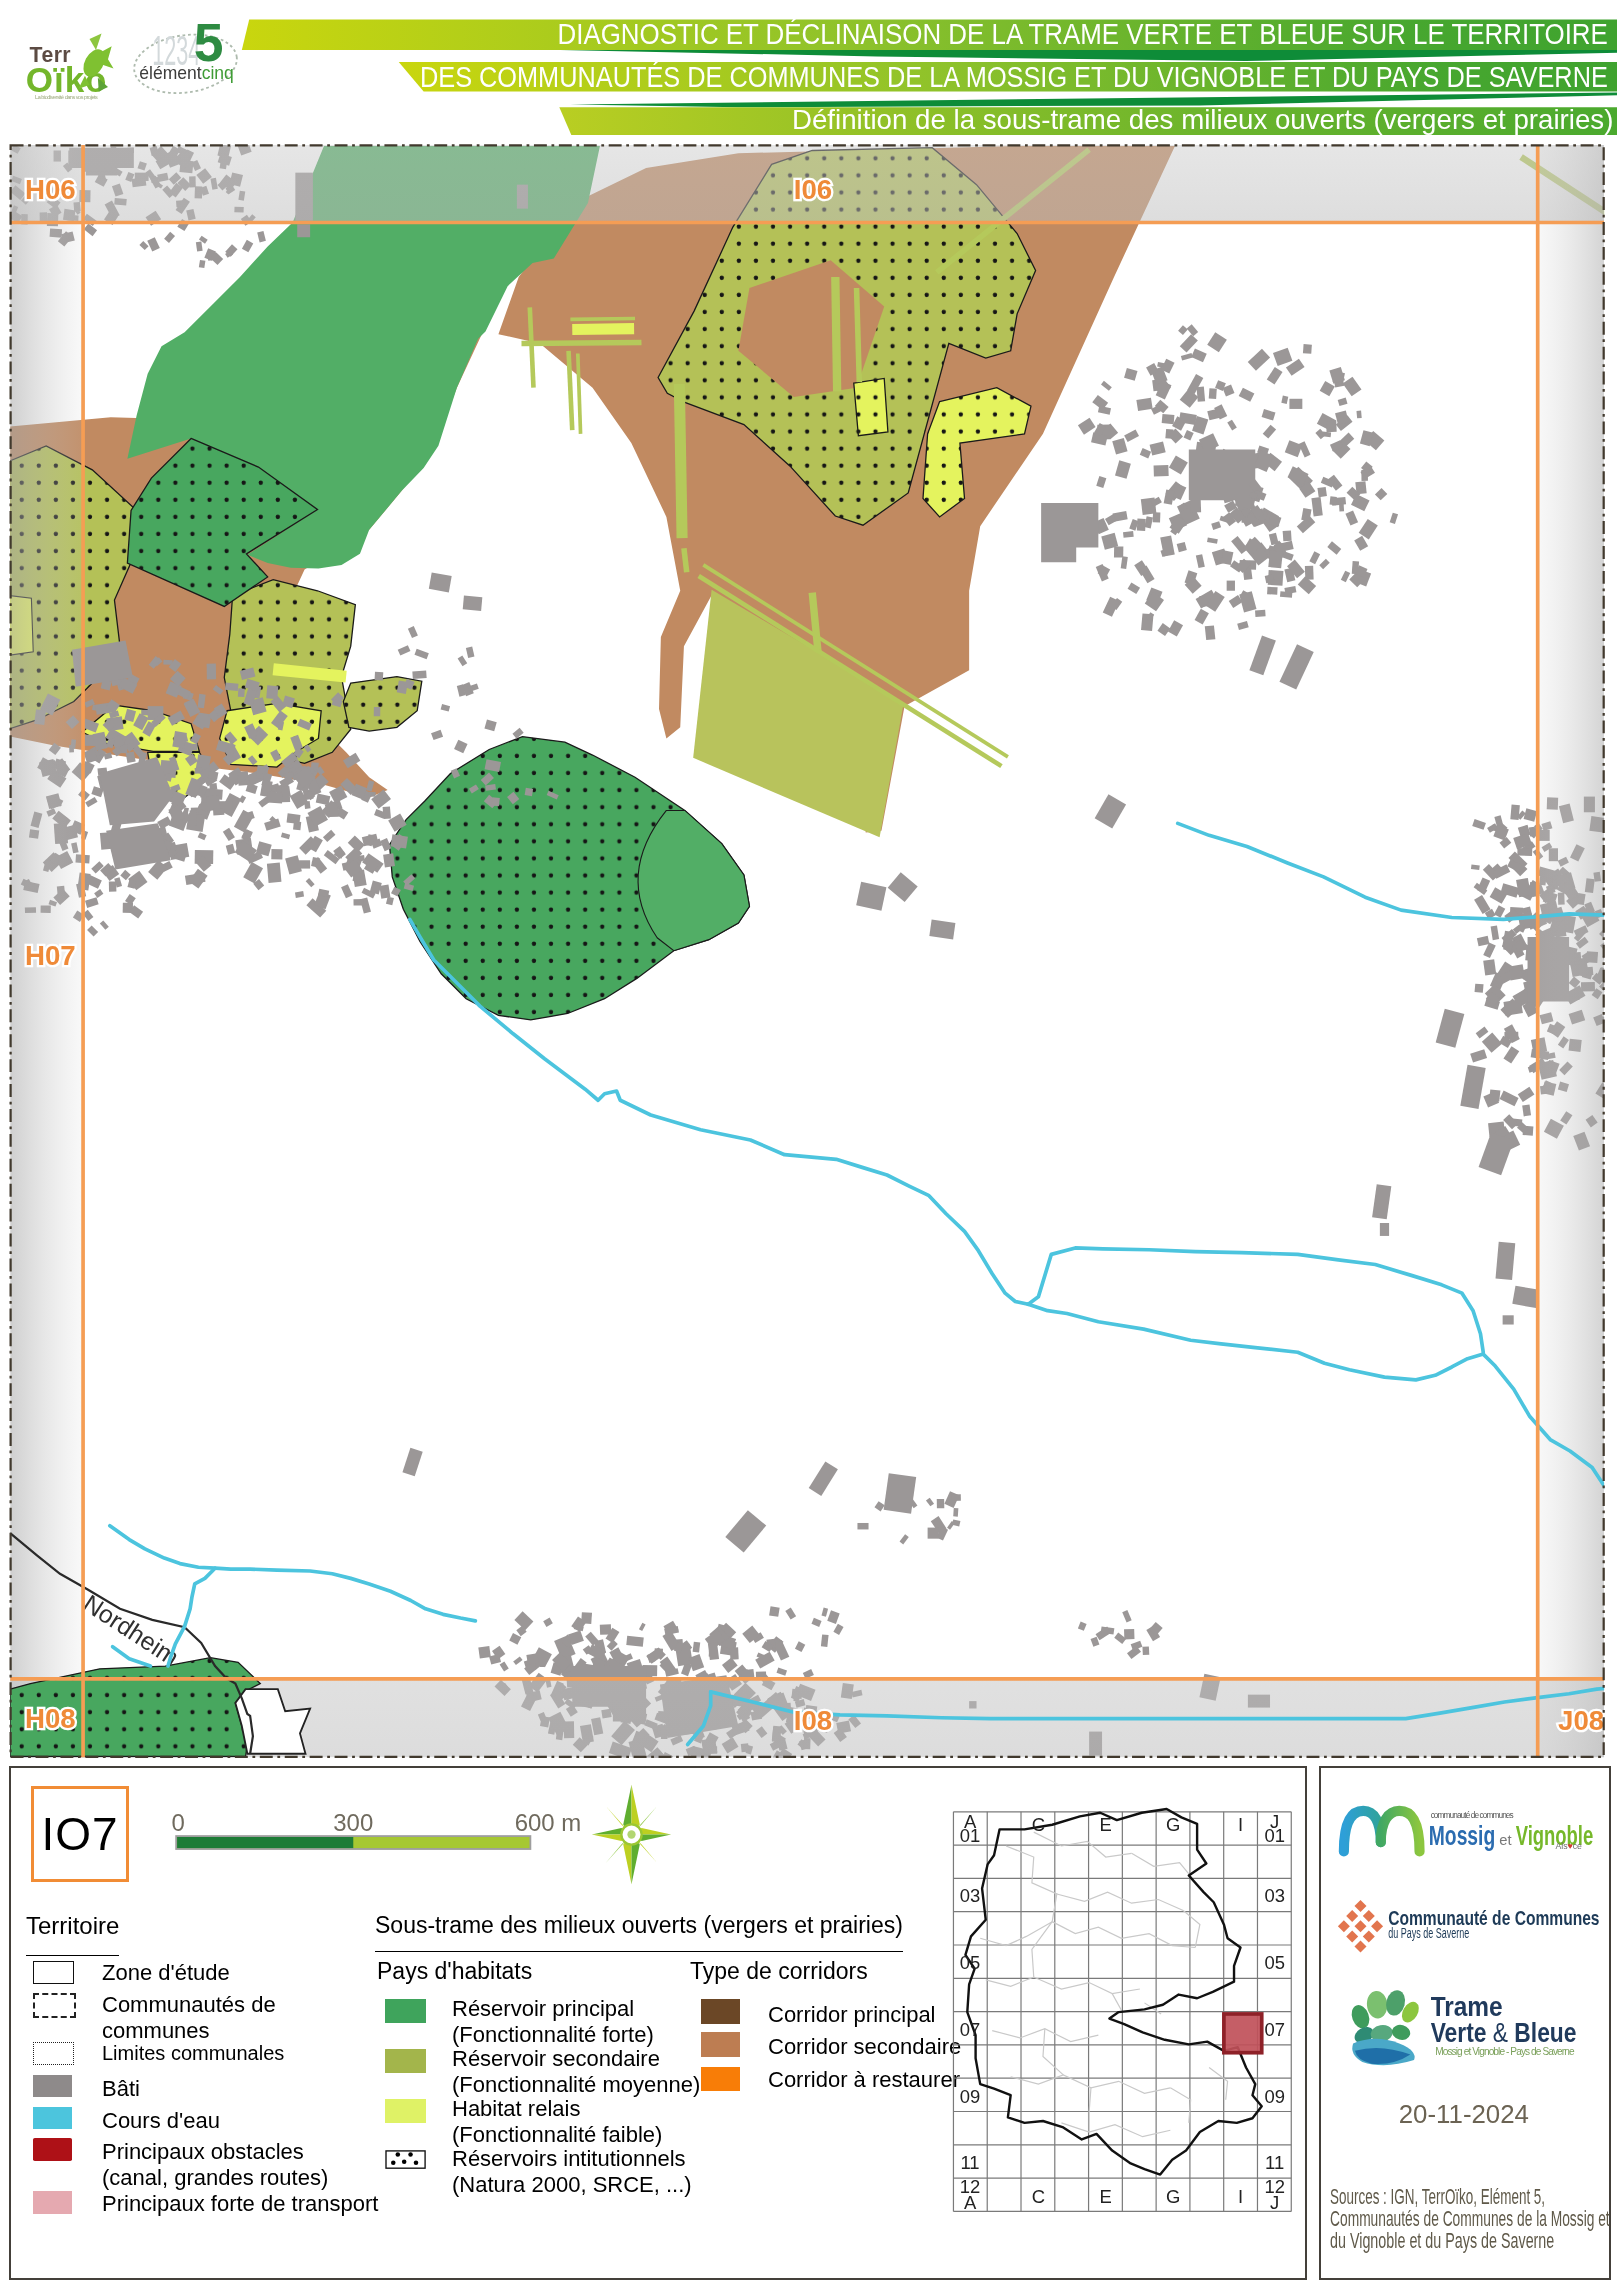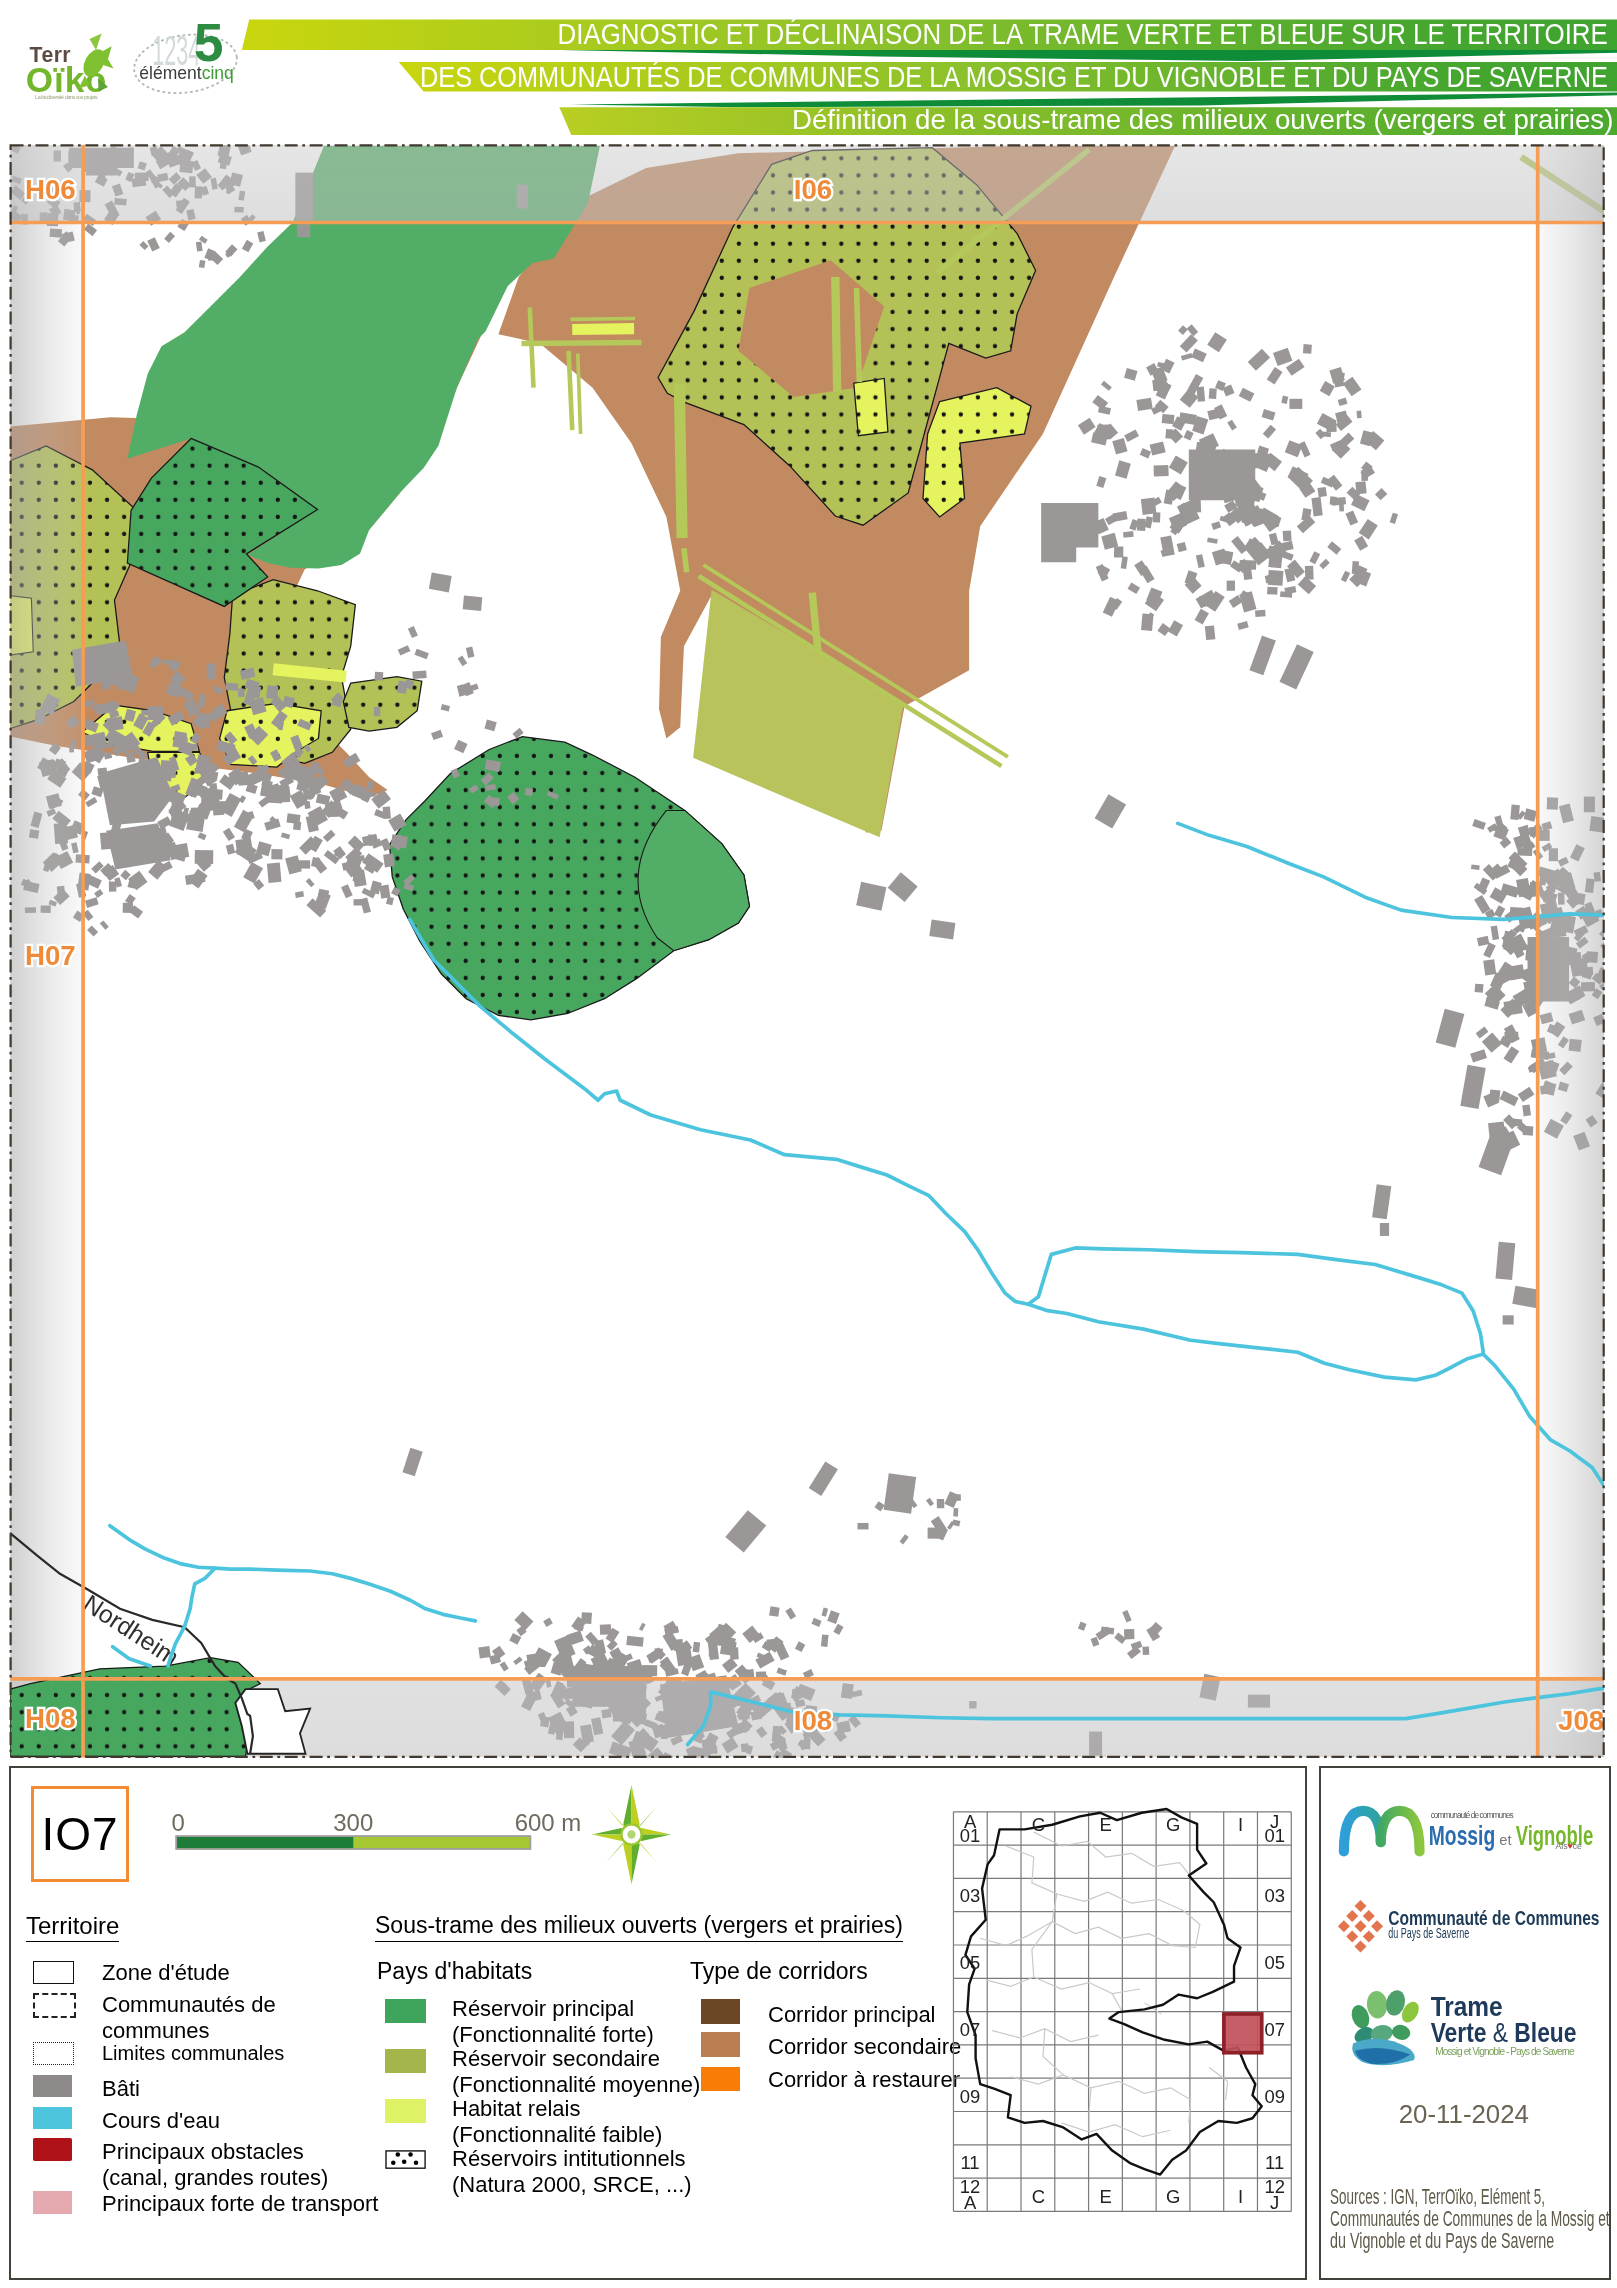--- a/index.html
+++ b/index.html
@@ -1456,22 +1456,22 @@
       <polygon points="88,56 45,56 56,63" fill="#5fae2f"></polygon>
       <polygon points="17,25 45,56 34,45" fill="#bdd021"></polygon>
       <polygon points="17,25 45,56 36,47" fill="#8cc63f" opacity="0"></polygon>
       <polygon points="73,25 45,56 56,45" fill="#8cc63f"></polygon>
       <polygon points="17,87 45,56 34,67" fill="#8cc63f"></polygon>
       <polygon points="73,87 45,56 56,67" fill="#bdd021"></polygon>
       <circle cx="45" cy="56" r="11" fill="#fff" stroke="#9bc732" stroke-width="2.5"></circle>
       <circle cx="45" cy="56" r="4.5" fill="#a5cf58" opacity="0.85"></circle>
     </g>
   </svg>
-<div class="abs" style="left:26px;top:1912px;font-size:24px"><span style="border-bottom:1.8px solid #000;padding-bottom:2px">Territoire</span></div>
-<div class="abs" style="left:375px;top:1912px;font-size:23px"><span style="border-bottom:1.8px solid #000;padding-bottom:3px">Sous-trame des milieux ouverts (vergers et prairies)</span></div>
+<div class="abs" style="left:26px;top:1912px;font-size:24px"><span style="border-bottom:1.8px solid #000;padding-bottom:16px">Territoire</span></div>
+<div class="abs" style="left:375px;top:1912px;font-size:23px"><span style="border-bottom:1.8px solid #000;padding-bottom:13px">Sous-trame des milieux ouverts (vergers et prairies)</span></div>
 <div class="abs" style="left:377px;top:1958px;font-size:23px">Pays d'habitats</div>
 <div class="abs" style="left:690px;top:1958px;font-size:23px">Type de corridors</div>
 
 <div class="abs" style="left:33px;top:1961px;width:39px;height:21px;border:1.8px solid #111;background:#fff"></div>
 <div class="abs" style="left:102px;top:1960px;font-size:22px;white-space:pre-line">Zone d'étude</div>
 <div class="abs" style="left:33px;top:1993px;width:39px;height:21px;border:2.3px dashed #222;background:#fff"></div>
 <div class="abs" style="left:102px;top:1992px;font-size:22px;line-height:26px;white-space:pre-line">Communautés de
 communes</div>
 <div class="abs" style="left:33px;top:2042px;width:39px;height:21px;border:1.8px dotted #222;background:#fff"></div>
 <div class="abs" style="left:102px;top:2042px;font-size:20px;white-space:pre-line">Limites communales</div>

